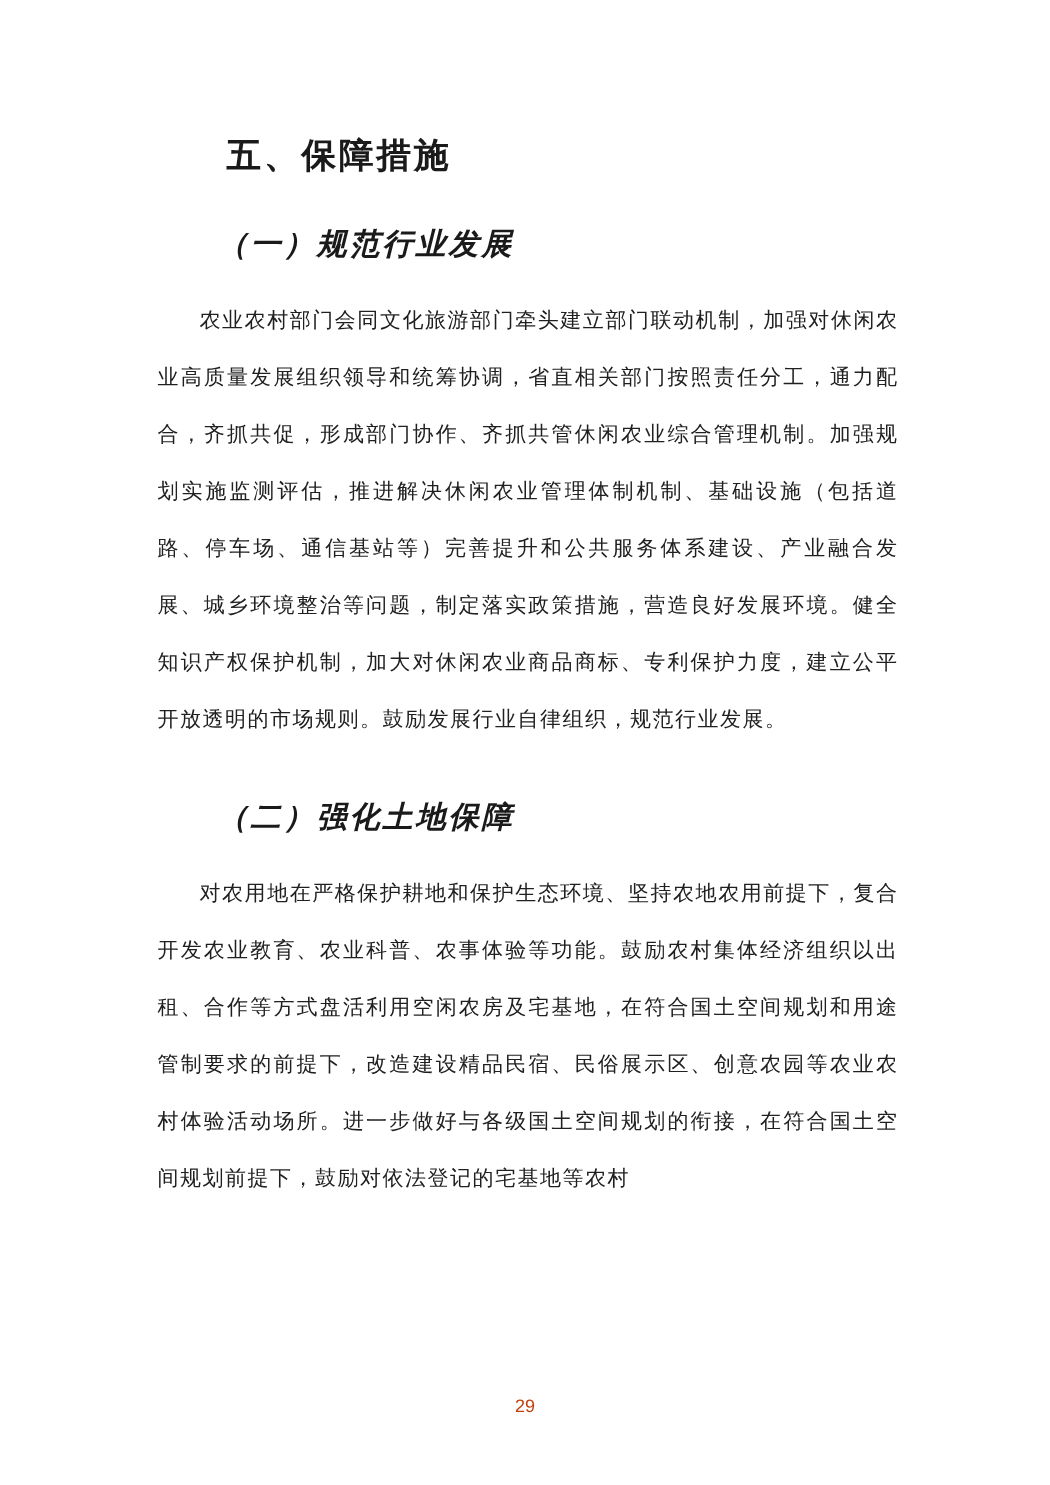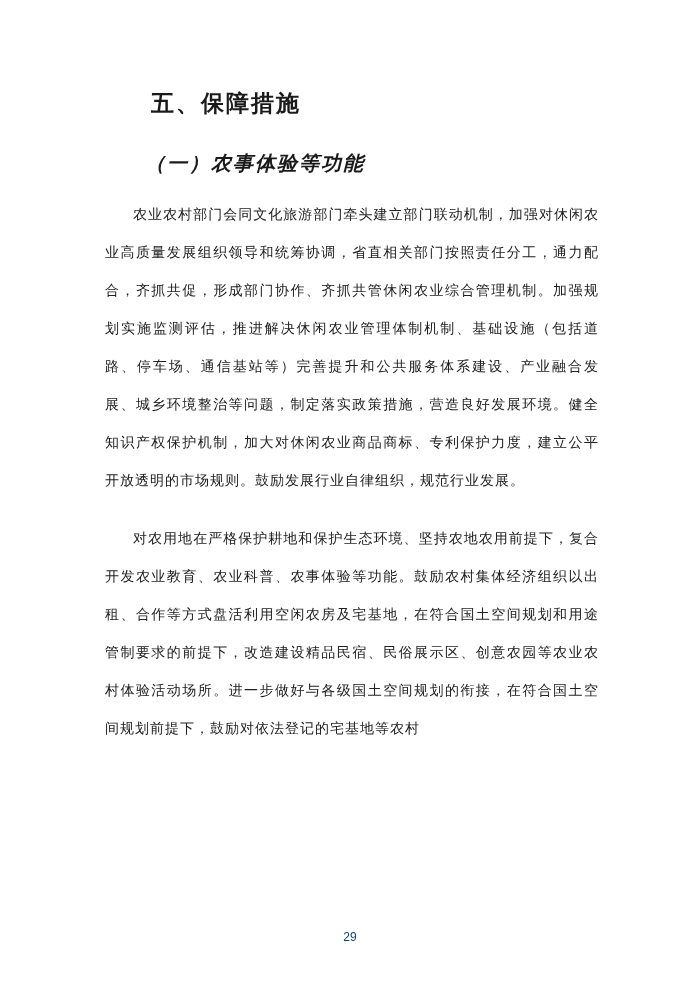--- a/index.html
+++ b/index.html
@@ -51,34 +51,35 @@
     color: #202020;
   }
   .page-number {
     position: absolute;
     bottom: 46px;
     left: 0;
     width: 100%;
     text-align: center;
     font-family: "Liberation Sans", "DejaVu Sans", sans-serif;
     font-size: 12px;
-    color: #0c4a6e;
+    color: #c2410c;
   }
 </style>
 </head>
 <body>
 
 <div class="page">
   <div class="content">
 
     <h1 class="doc-title">五、保障措施</h1>
 
-    <h2 class="section-heading">（一）农事体验等功能</h2>
+    <h2 class="section-heading">（一）规范行业发展</h2>
 
     <p class="para">农业农村部门会同文化旅游部门牵头建立部门联动机制，加强对休闲农业高质量发展组织领导和统筹协调，省直相关部门按照责任分工，通力配合，齐抓共促，形成部门协作、齐抓共管休闲农业综合管理机制。加强规划实施监测评估，推进解决休闲农业管理体制机制、基础设施（包括道路、停车场、通信基站等）完善提升和公共服务体系建设、产业融合发展、城乡环境整治等问题，制定落实政策措施，营造良好发展环境。健全知识产权保护机制，加大对休闲农业商品商标、专利保护力度，建立公平开放透明的市场规则。鼓励发展行业自律组织，规范行业发展。</p>
 
+    <h2 class="section-heading">（二）强化土地保障</h2>
 
     <p class="para">对农用地在严格保护耕地和保护生态环境、坚持农地农用前提下，复合开发农业教育、农业科普、农事体验等功能。鼓励农村集体经济组织以出租、合作等方式盘活利用空闲农房及宅基地，在符合国土空间规划和用途管制要求的前提下，改造建设精品民宿、民俗展示区、创意农园等农业农村体验活动场所。进一步做好与各级国土空间规划的衔接，在符合国土空间规划前提下，鼓励对依法登记的宅基地等农村</p>
 
   </div>
 
   <div class="page-number">29</div>
 </div>
 
 </body></html>

